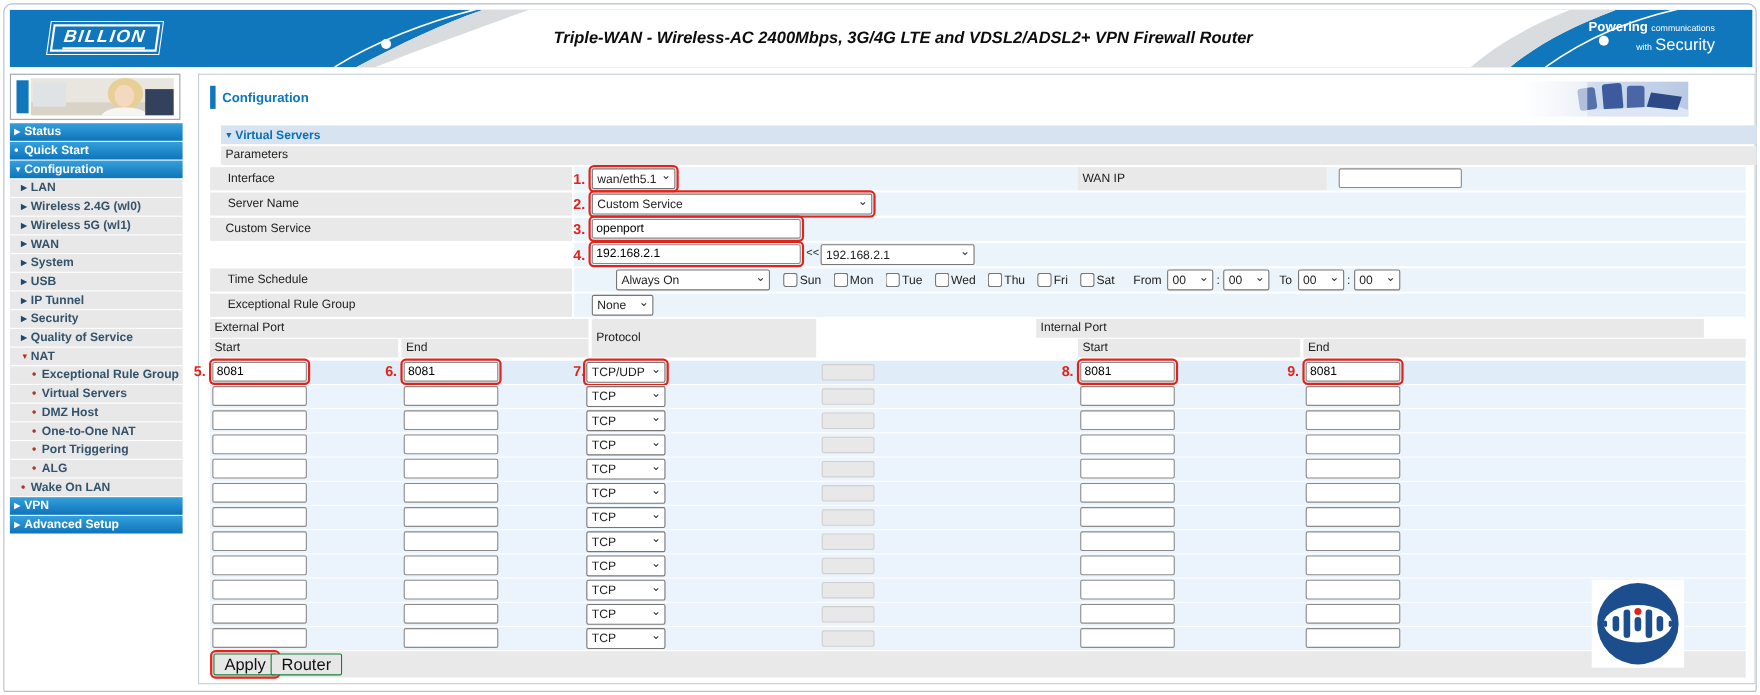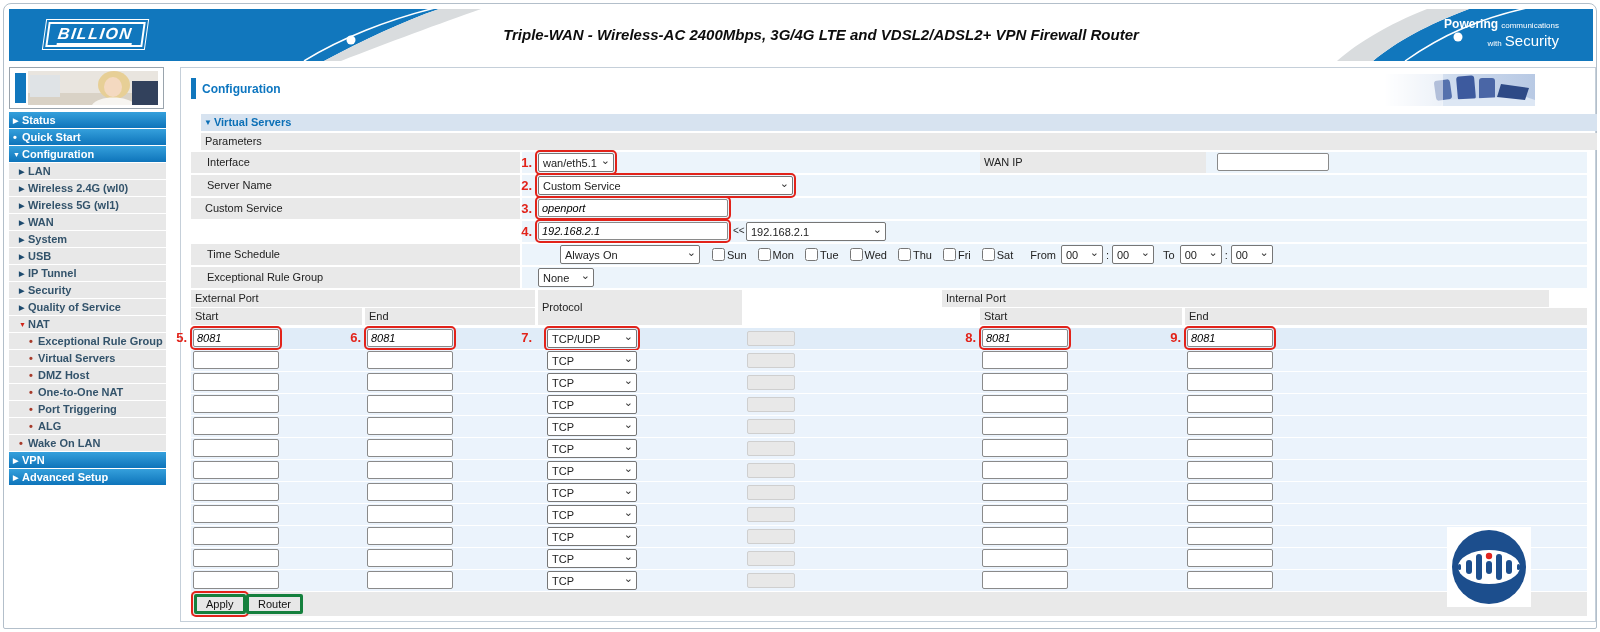--- a/index.html
+++ b/index.html
@@ -48,21 +48,21 @@
   #params { left:10px; width:1396px; height:17px; background:#e9e9e9; margin-left:10px; line-height:17px; padding-left:4px; }
 
   .frow { position:relative; height:21px; margin-bottom:2px; }
   .cell { position:absolute; top:0; height:21px; }
   .lab { left:10px; width:329px; background:#e9e9e9; line-height:21px; padding-left:16px; }
   .lab.indent { padding-left:14px; }
   .val { left:341px; width:1065px; background:#ecf4fb; }
   .subcell { position:absolute; top:0; height:21px; background:#e9e9e9; line-height:21px; padding-left:4px; }
 
   .ann { position:absolute; transform:translateX(-100%); color:#e2231a; font-weight:bold; font-size:13px; top:3px; }
-  .tin { position:absolute; top:1px; height:18px; border:1px solid #8a8a8a; border-radius:2px; background:#fff; font-size:11px; font-family:inherit; padding:0 3px;font-style:italic; }
+  .tin { position:absolute; top:1px; height:18px; border:1px solid #8a8a8a; border-radius:2px; background:#fff; font-size:11px; font-family:inherit; padding:0 3px; }
   .pin { position:absolute; top:3px; height:15px; border:1px solid #cfcfcf; border-radius:2px; background:#e8e8e8; }
   .sel { position:absolute; top:1px; height:19px; display:inline-flex; align-items:center; justify-content:space-between; background:#fff; border:1px solid #767676; border-radius:2px; padding:0 3px 0 4px; font-size:11px; }
   .sel .sel-arrow { font-size:11px; color:#333; margin-left:4px; line-height:1; transform:translateY(-2px); }
   .red-box { outline:2px solid #e2231a; outline-offset:1px; }
 
   .inline-flex { position:absolute; left:16px; top:0; height:21px; display:flex; align-items:center;margin-left:22px; }
   .days { display:flex; align-items:center; margin-left:12px; }
   .days input { width:13px; height:13px; margin:0 2px 0 0; }
   .days label { margin-right:11px; }
   .tsel { position:static; margin:0 3px; width:42px; }
@@ -73,27 +73,27 @@
   #thead .hc { position:absolute; background:#e9e9e9; padding-left:4px; }
   .hA { top:0; height:17px; line-height:17px; }
   .hB { top:18px; height:17px; line-height:17px; }
   .hS { top:0; height:35px; line-height:15px; padding-top:10px; }
 
   
   .prow { position:relative; left:10px; width:1396px; height:21px; margin-bottom:1px; background:#ebf3fc; }
   .prow.hl { background:#e0ecf8; }
   .prow .tin { width:86px; }
   .prow .ext-start { left:2px; }  .prow .ext-end { left:176px; }
-  .prow .protocol { left:356px; width:90px; }
+  .prow .protocol { left:342px; width:72px; }
   .prow .pnum { left:556px; width:48px; }
   .prow .int-start { left:791px; } .prow .int-end { left:996px; }
   .prow .ann { top:2px; }
 
   #btnrow { position:relative; left:10px; width:1396px; height:24px; background:#e9e9e9; margin-top:1px; }
-  .btn { position:absolute; top:2px; height:20px; background:#e7e7e7; border:3px solid #15803d; border-radius:2px; font-size:11px; font-family:inherit; padding:0 9px; color:#111; }
+  .btn { position:absolute; top:2px; height:20px; background:#e7e7e7; border:1px solid #15803d; border-radius:2px; font-size:15px; font-family:inherit; padding:0 9px; color:#111; }
   #apply-btn { left:3px; }
   #cancel-btn { left:55px; }
 
   #corner-logo { position:absolute; right:64px; bottom:14px; width:84px; height:80px; background:#fff; z-index:6; }
 </style>
 </head>
 <body>
 
 <div id="frame">
 

